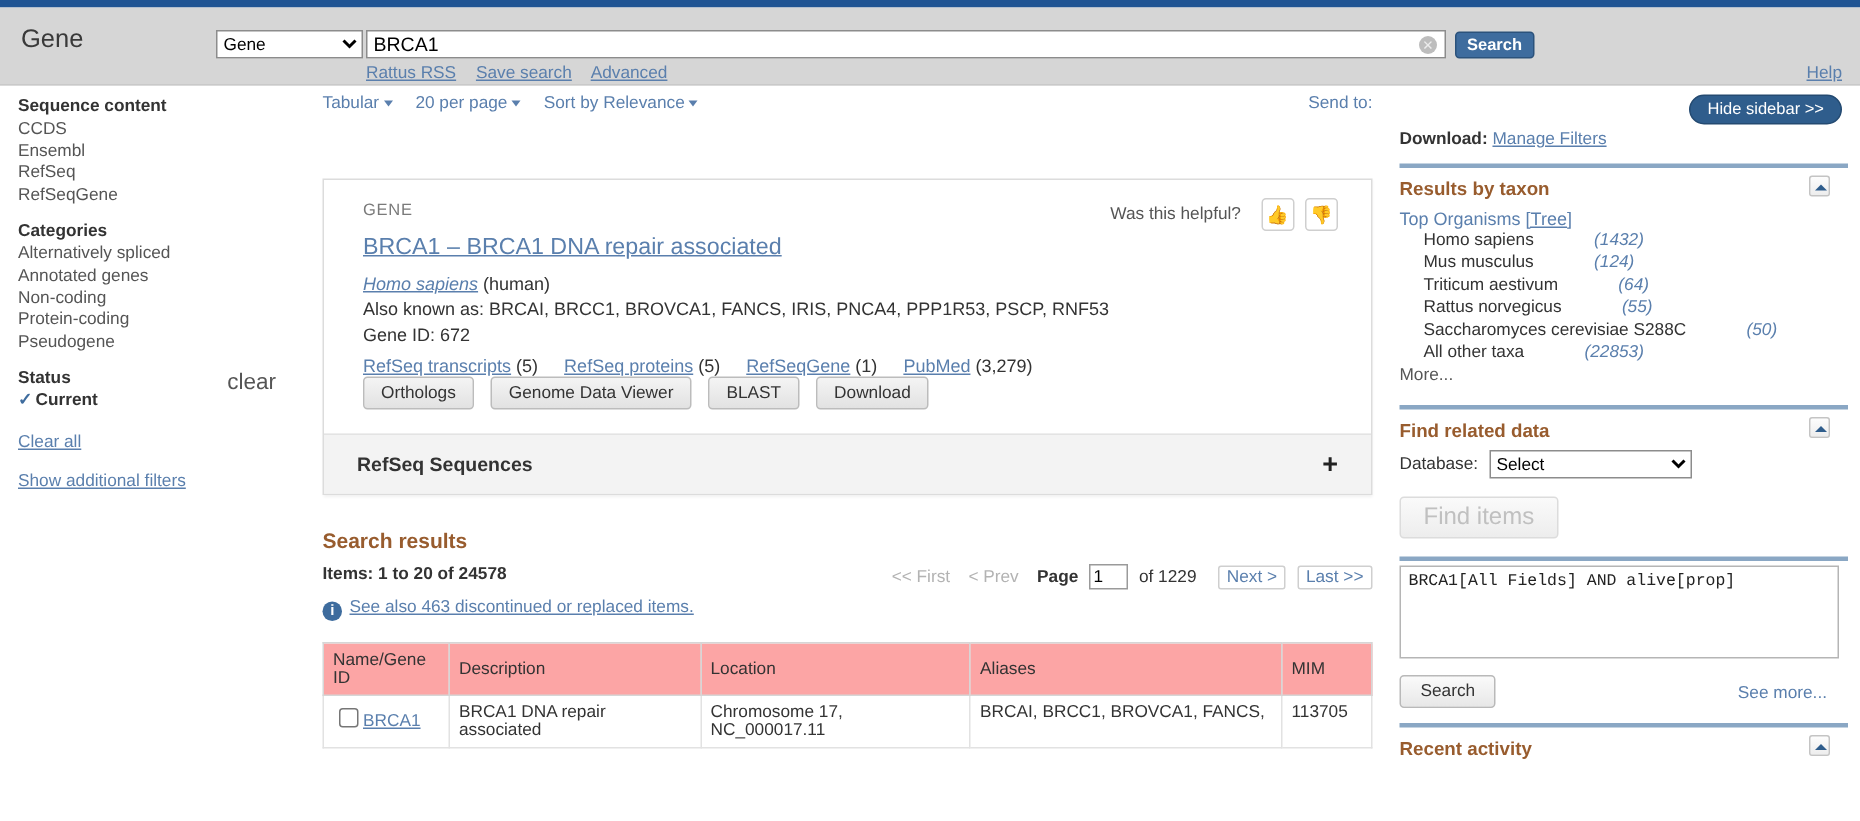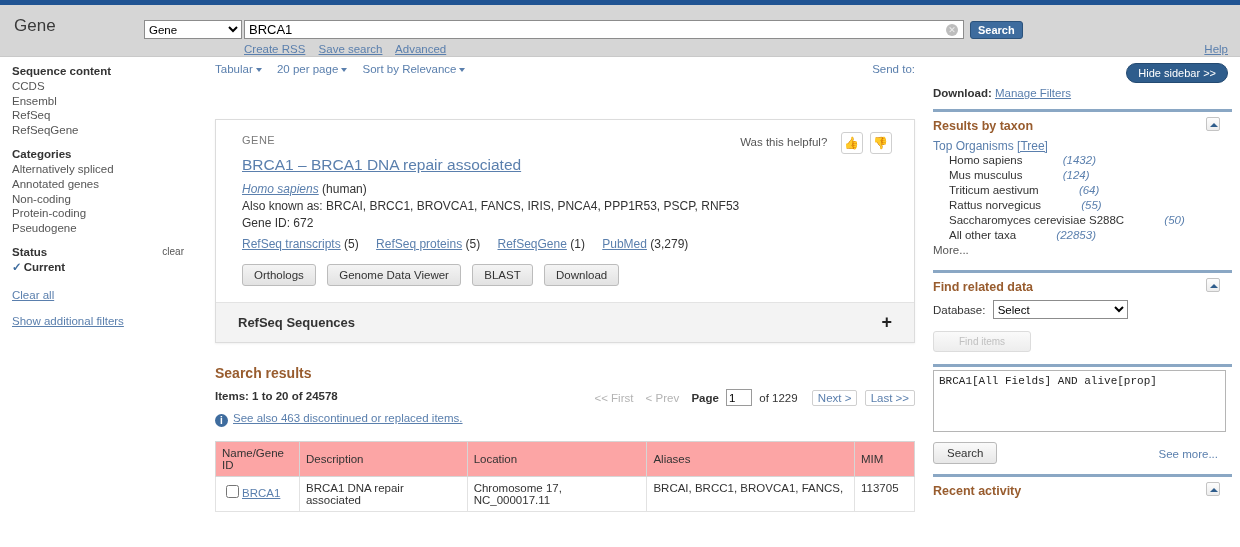--- a/index.html
+++ b/index.html
@@ -71,21 +71,21 @@
     font-size: 11.5px;
   }
   .filter-group { margin-bottom: 11px; position: relative; }
   .filter-head {
     font-weight: bold; color: #333; margin-bottom: 2px;
   }
   .filter-item { color: #555; line-height: 14.6px; cursor: pointer; }
   .filter-item.checked { font-weight: bold; color: #333; }
   .filter-clear {
     position: absolute; right: 6px; top: 0;
-    color: #555; font-size: 10px; cursor: pointer;
+    color: #555; font-size: 15px; cursor: pointer;
   }
   .check { color: #3e6c9e; font-weight: bold; margin-right: 2px; }
   .left-link { display: block; margin-top: 14px; font-size: 11.5px; }
 
   
   #centercol { position: absolute; left: 215px; top: 0; width: 700px; }
   #toolbar {
     font-size: 11.5px; color: #5a7fad;
     padding: 6px 0 0 0; position: relative; height: 24px;
   }
@@ -119,21 +119,21 @@
     font-size: 15.5px; color: #5a7fad; text-decoration: underline;
     cursor: pointer;
   }
   .gene-line { font-size: 12px; color: #333; line-height: 17px; }
   .gene-line.species { font-style: italic; }
   .gene-line.species a { font-style: italic; }
   .gene-line.species .common { font-style: normal; }
   #reflinks { margin-top: 5px; font-size: 12px; }
   #reflinks span.lk { margin-right: 14px; }
   #reflinks .cnt { color: #333; }
-  #gene-buttons { margin-top: 13px; }
+  #gene-buttons { margin-top: 0; }
   .gray-btn {
     display: inline-block;
     background: linear-gradient(#f4f4f4, #e2e2e2);
     border: 1px solid #bcbcbc; border-radius: 3px;
     padding: 4px 11px; font-size: 11.5px; color: #333;
     margin-right: 8px; cursor: pointer;
   }
   #refseq-bar {
     border-top: 1px solid #e3e3e3;
     background: #f3f3f3;
@@ -228,21 +228,21 @@
   #db-row label { color: #333; }
   #related-select {
     width: 135px; height: 19px; margin-left: 4px;
     border: 1px solid #8c8c8c; background: #fff;
     font-size: 11.5px; font-family: "Liberation Sans", sans-serif;
   }
   #find-items {
     margin-top: 12px; display: inline-block;
     background: linear-gradient(#fafafa,#ededed);
     border: 1px solid #dcdcdc; border-radius: 3px;
-    padding: 4px 25px; font-size: 10px; color: #c0c0c0;
+    padding: 4px 15px; font-size: 16px; color: #c0c0c0;
   }
   #details-box {
     width: 293px; height: 62px; margin-top: 3px;
     border: 1px solid #b5b5b5; background: #fff;
     padding: 4px 5px; resize: none;
     font-family: "Liberation Mono", monospace; font-size: 11px;
     color: #222;
   }
   #details-actions { position: relative; margin-top: 8px; height: 24px; }
   #details-search {
@@ -264,21 +264,21 @@
   <select id="db-select">
     <option>Gene</option>
   </select>
 
   <input id="search-input" value="BRCA1" style="">
   <div id="clear-icon">✕</div>
 
   <button id="search-button">Search</button>
 
   <div id="header-links">
-    <a>Create RSS</a>
+    <a>Rattus RSS</a>
     <a>Save search</a>
     <a>Advanced</a>
   </div>
 
   <div id="help-link">
     <a>Help</a>
   </div>
 </div>
 
 <div id="content">

